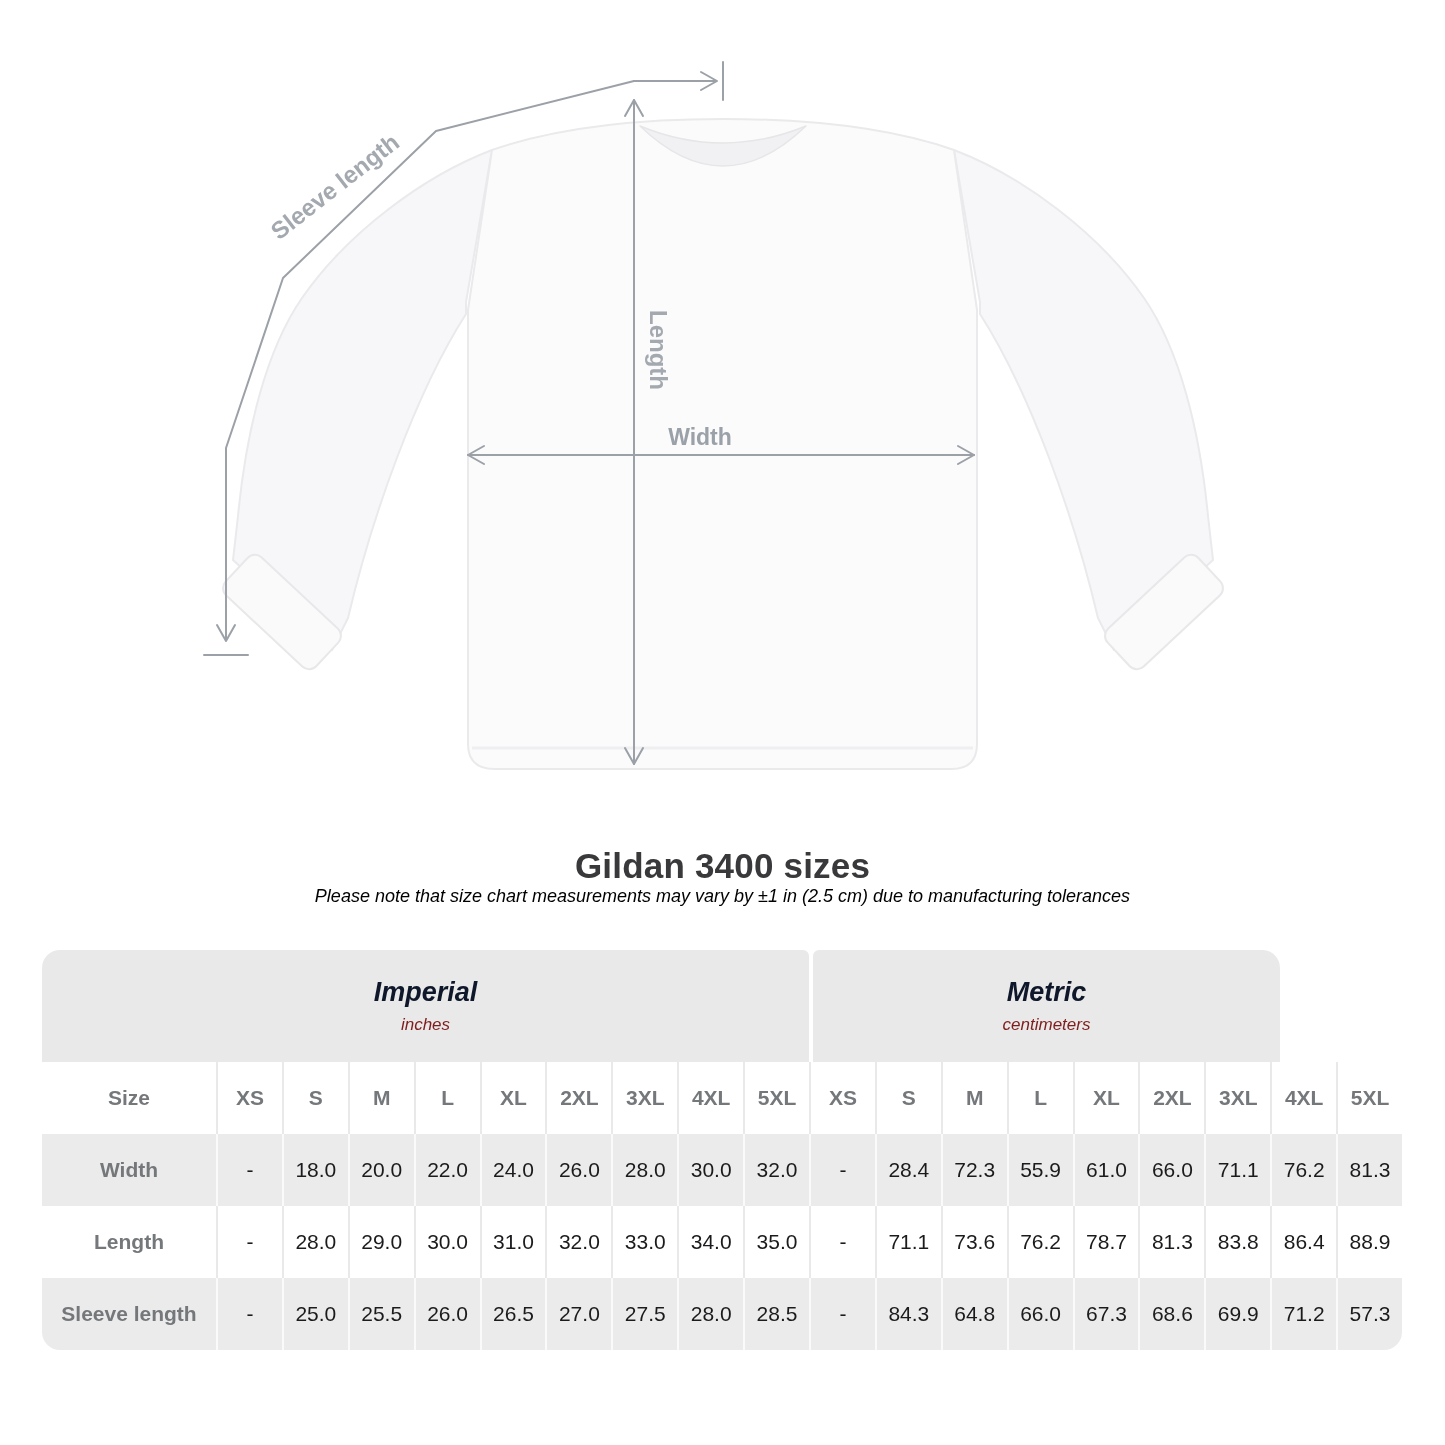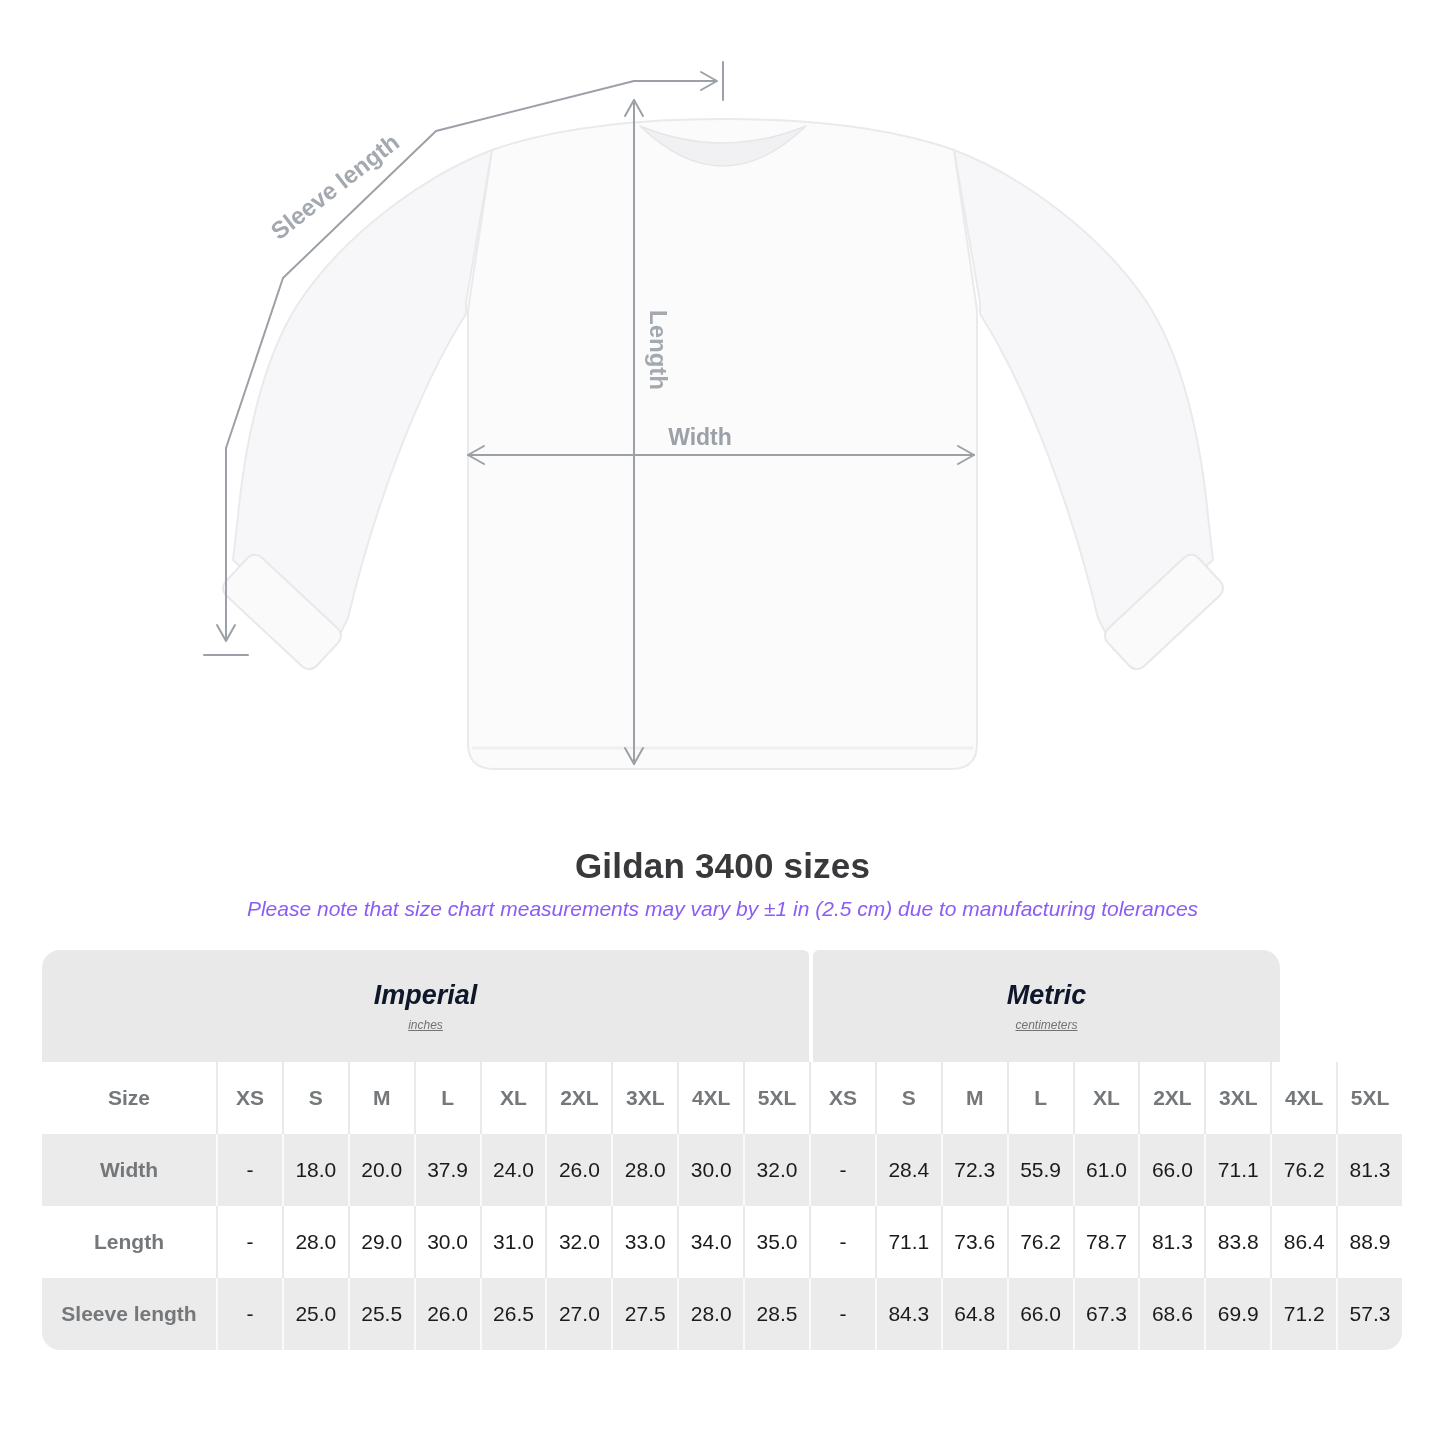--- a/index.html
+++ b/index.html
@@ -5,31 +5,31 @@
   html,body { margin:0; padding:0; background:#ffffff; }
   .stage {
     position:relative; width:1445px; height:1445px; background:#ffffff;
     font-family:"Liberation Sans", sans-serif; overflow:hidden;
   }
   svg.diagram { position:absolute; top:0; left:0; display:block; }
 
   
   .heading { position:absolute; top:846px; left:0; width:1445px; text-align:center; }
   .title { font-size:35px; font-weight:bold; color:#39393b; letter-spacing:0.2px; }
-  .subtitle { margin-top:11px; font-size:21px; font-style:italic; color:#8b5cf6; }
+  .subtitle { font-size:18px; font-style:italic; color:#000000; }
 
   
   .size-table { position:absolute; top:950px; left:42px; width:1360px; }
 
   .unit-row { display:flex; gap:4px; height:112px; }
   .unit-box { background:#e9e9e9; display:flex; flex-direction:column; align-items:center; justify-content:center; }
   .unit-imperial { width:767px; border-radius:18px 6px 0 0; }
   .unit-metric  { width:467px; border-radius:6px 18px 0 0; }
   .unit-name { font-size:27px; font-weight:bold; font-style:italic; color:#0f172a; }
-  .unit-sub  { margin-top:7px; font-size:12px; font-style:italic; color:#737373;text-decoration:underline; }
+  .unit-sub  { margin-top:7px; font-size:17px; font-style:italic; color:#7f1d1d; }
 
   .trow { display:grid; grid-template-columns:174px repeat(18, 1fr); height:72px; }
   .row-white { --sep:#e9e9e9; background:#ffffff; }
   .row-gray  { --sep:#fafafa; background:#ebebeb; }
   .row-last  { border-radius:0 0 18px 18px; }
   .c {
     display:flex; align-items:center; justify-content:center;
     font-size:21px; color:#1b1b1d; border-left:2px solid var(--sep);
     white-space:nowrap;
   }
@@ -128,21 +128,21 @@
       <div class="c hd">3XL</div>
       <div class="c hd">4XL</div>
       <div class="c hd">5XL</div>
     </div>
 
     <div class="trow row-gray">
       <div class="c hd">Width</div>
       <div class="c">-</div>
       <div class="c">18.0</div>
       <div class="c">20.0</div>
-      <div class="c">37.9</div>
+      <div class="c">22.0</div>
       <div class="c">24.0</div>
       <div class="c">26.0</div>
       <div class="c">28.0</div>
       <div class="c">30.0</div>
       <div class="c">32.0</div>
       <div class="c">-</div>
       <div class="c">28.4</div>
       <div class="c">72.3</div>
       <div class="c">55.9</div>
       <div class="c">61.0</div>

